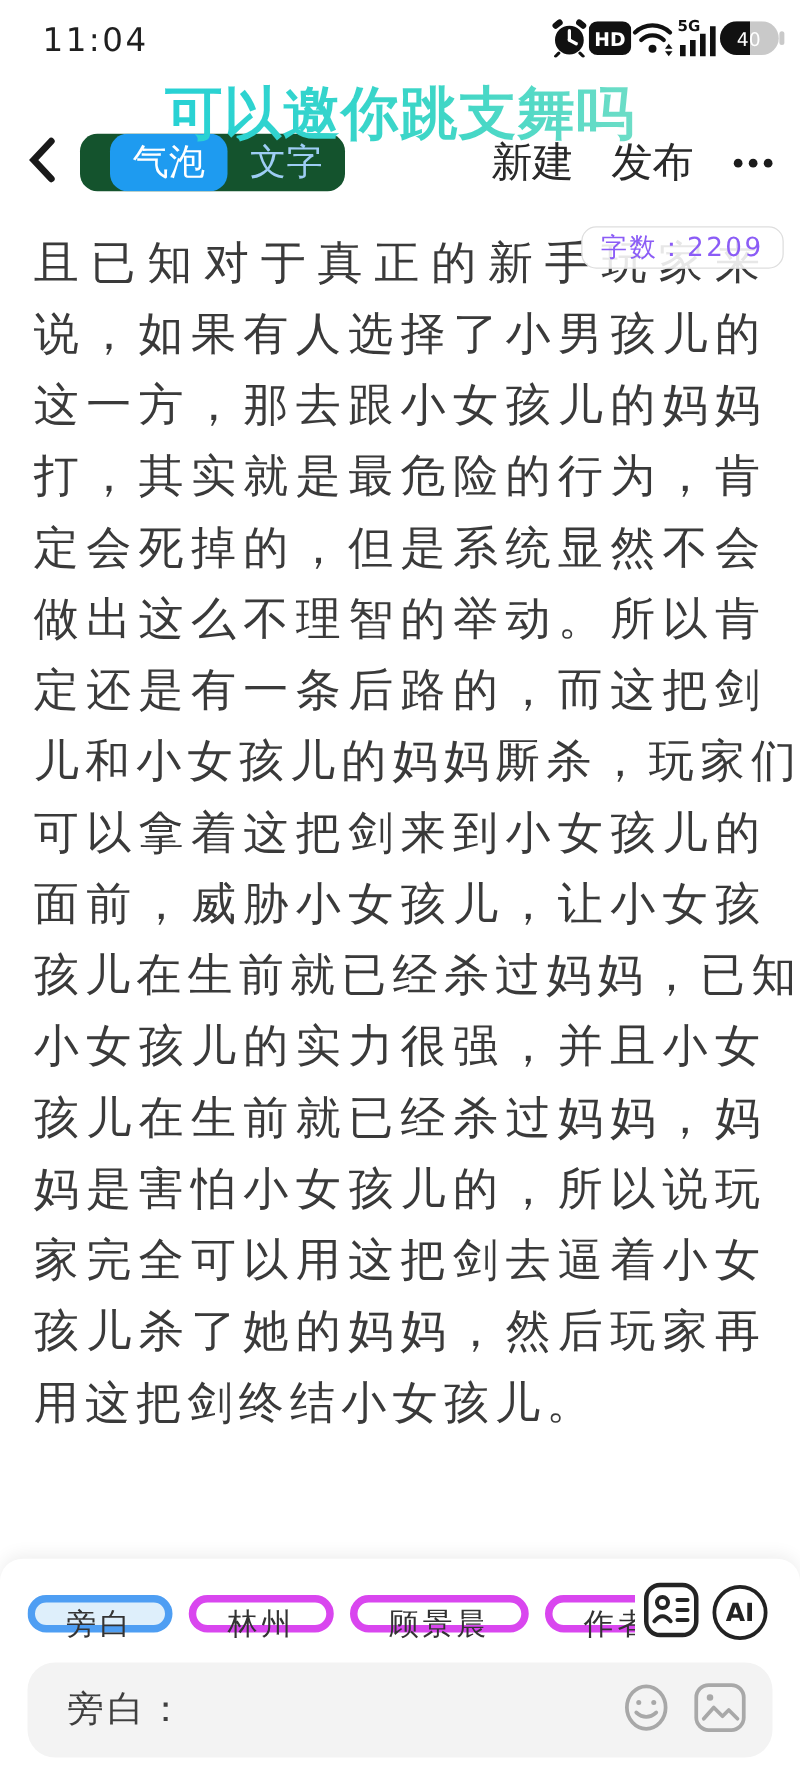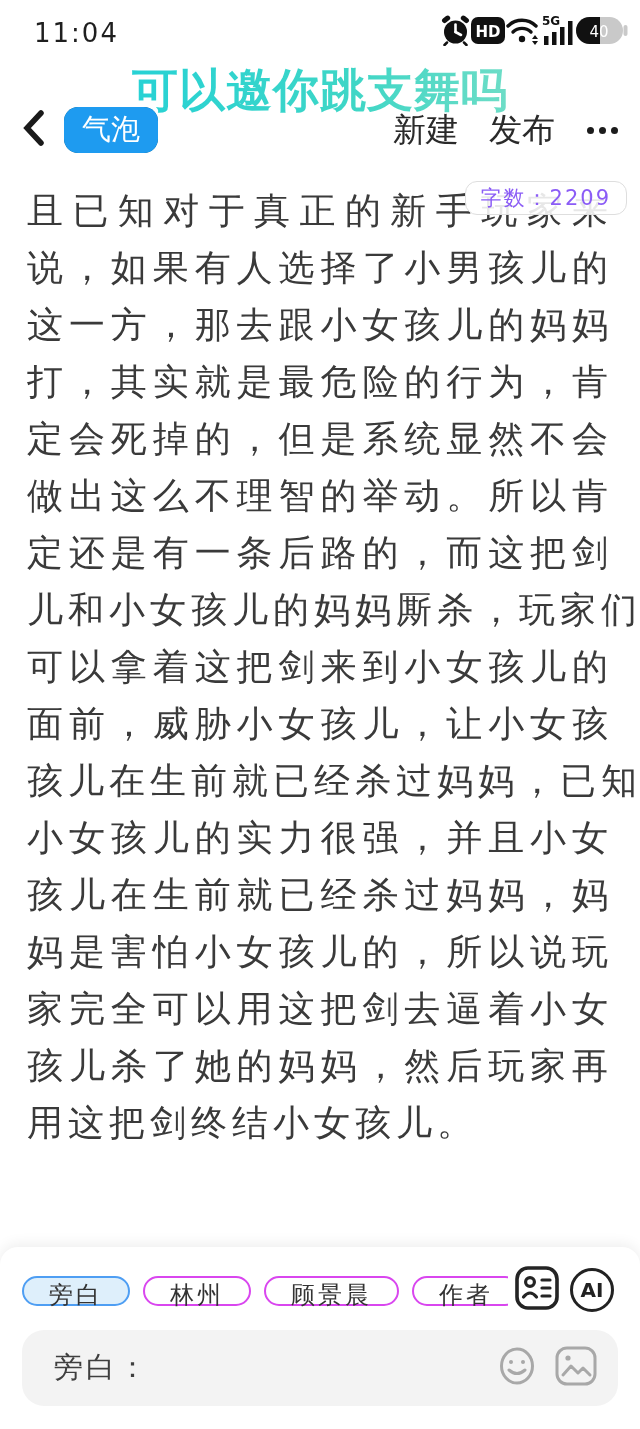--- a/index.html
+++ b/index.html
@@ -20,21 +20,21 @@
     position:absolute; top:60px; left:0; right:0; text-align:center; z-index:5;
     font-size:46px; font-weight:700; letter-spacing:1px;
     background:linear-gradient(90deg,#19CFDD 0%,#3ED6C6 55%,#95E3C7 100%);
     -webkit-background-clip:text; background-clip:text; color:transparent;
     pointer-events:none; white-space:nowrap;
   }
 
   
   .nav-bar { position:absolute; top:100px; left:0; right:0; height:60px; display:flex; align-items:center; padding:0 20px; }
   .back-btn { width:36px; height:48px; display:flex; align-items:center; }
-  .seg-tabs { display:flex; margin-left:8px; background:#0369a1; border-radius:14px; overflow:hidden; }
+  .seg-tabs { display:flex; margin-left:8px; background:#14532d; border-radius:14px; overflow:hidden;padding-left:24px; }
   .seg-tab { padding:7px 18px; font-size:29px; color:#9ECDF4; border-radius:14px; line-height:1.1; }
   .seg-tab.active { background:#1E9BF0; color:#ffffff; }
   .nav-actions { margin-left:auto; display:flex; align-items:center; gap:30px; }
   .nav-action { font-size:33px; color:#2a2a2a; }
   .more-dots { display:flex; gap:5px; align-items:center; padding:6px 2px; }
   .more-dots i { width:7px; height:7px; border-radius:50%; background:#1c1c1c; display:block; }
 
   
   .editor { position:absolute; top:182px; left:0; right:0; padding:0 27px; z-index:1; }
   .tline {
@@ -51,21 +51,21 @@
   }
 
   
   .bottom-card {
     position:absolute; left:0; right:0; top:1247px; bottom:0; background:#ffffff;
     border-radius:18px 18px 0 0; box-shadow:0 -3px 14px rgba(0,0,0,0.07); z-index:8;
   }
   .roles-row { position:absolute; top:24px; left:22px; right:14px; height:40px; display:flex; align-items:center; gap:13px; overflow:hidden; }
   .pill {
     flex:0 0 auto; height:30px; line-height:34px; padding:0 25px; border-radius:19px;
-    border:2px solid #d946ef; background:#ffffff; font-size:24px; color:#333;
+    border:6px solid #d946ef; background:#ffffff; font-size:24px; color:#333;
     letter-spacing:3px; text-align:center;
   }
   .pill.active { border-color:#4E9EF3; background:#DEEFFB; }
   .pill-partial { flex:0 0 auto; width:11px; height:38px; border:2px solid #F1C53F; border-right:none; border-radius:19px 0 0 19px; }
   .tool-icons { position:absolute; top:18px; right:26px; display:flex; gap:10px; align-items:center; background:#fff; padding-left:6px; }
   .ai-circle {
     width:44px; height:44px; border-radius:50%; border:3px solid #222;
     display:flex; align-items:center; justify-content:center;
     font-size:20px; font-weight:700; color:#222; letter-spacing:0;
   }
@@ -134,20 +134,21 @@
   <div class="back-btn">
     <span>
       <svg width="28" height="40" viewBox="0 0 28 40">
         <polyline points="21,5 7,20 21,35" fill="none" stroke="#1a1a1a" stroke-width="5.5" stroke-linecap="round" stroke-linejoin="miter"></polyline>
       </svg>
     </span>
   </div>
   <div class="seg-tabs hand">
 
   <div class="seg-tab active">气泡</div>
+      <div class="seg-tab">文字</div>
     </div>
   <div class="nav-actions">
     <div class="nav-action hand">新建</div>
     <div class="nav-action hand">发布</div>
     <div class="more-dots">
         <i></i>
         <i></i>
         <i></i>
       </div>
   </div>

